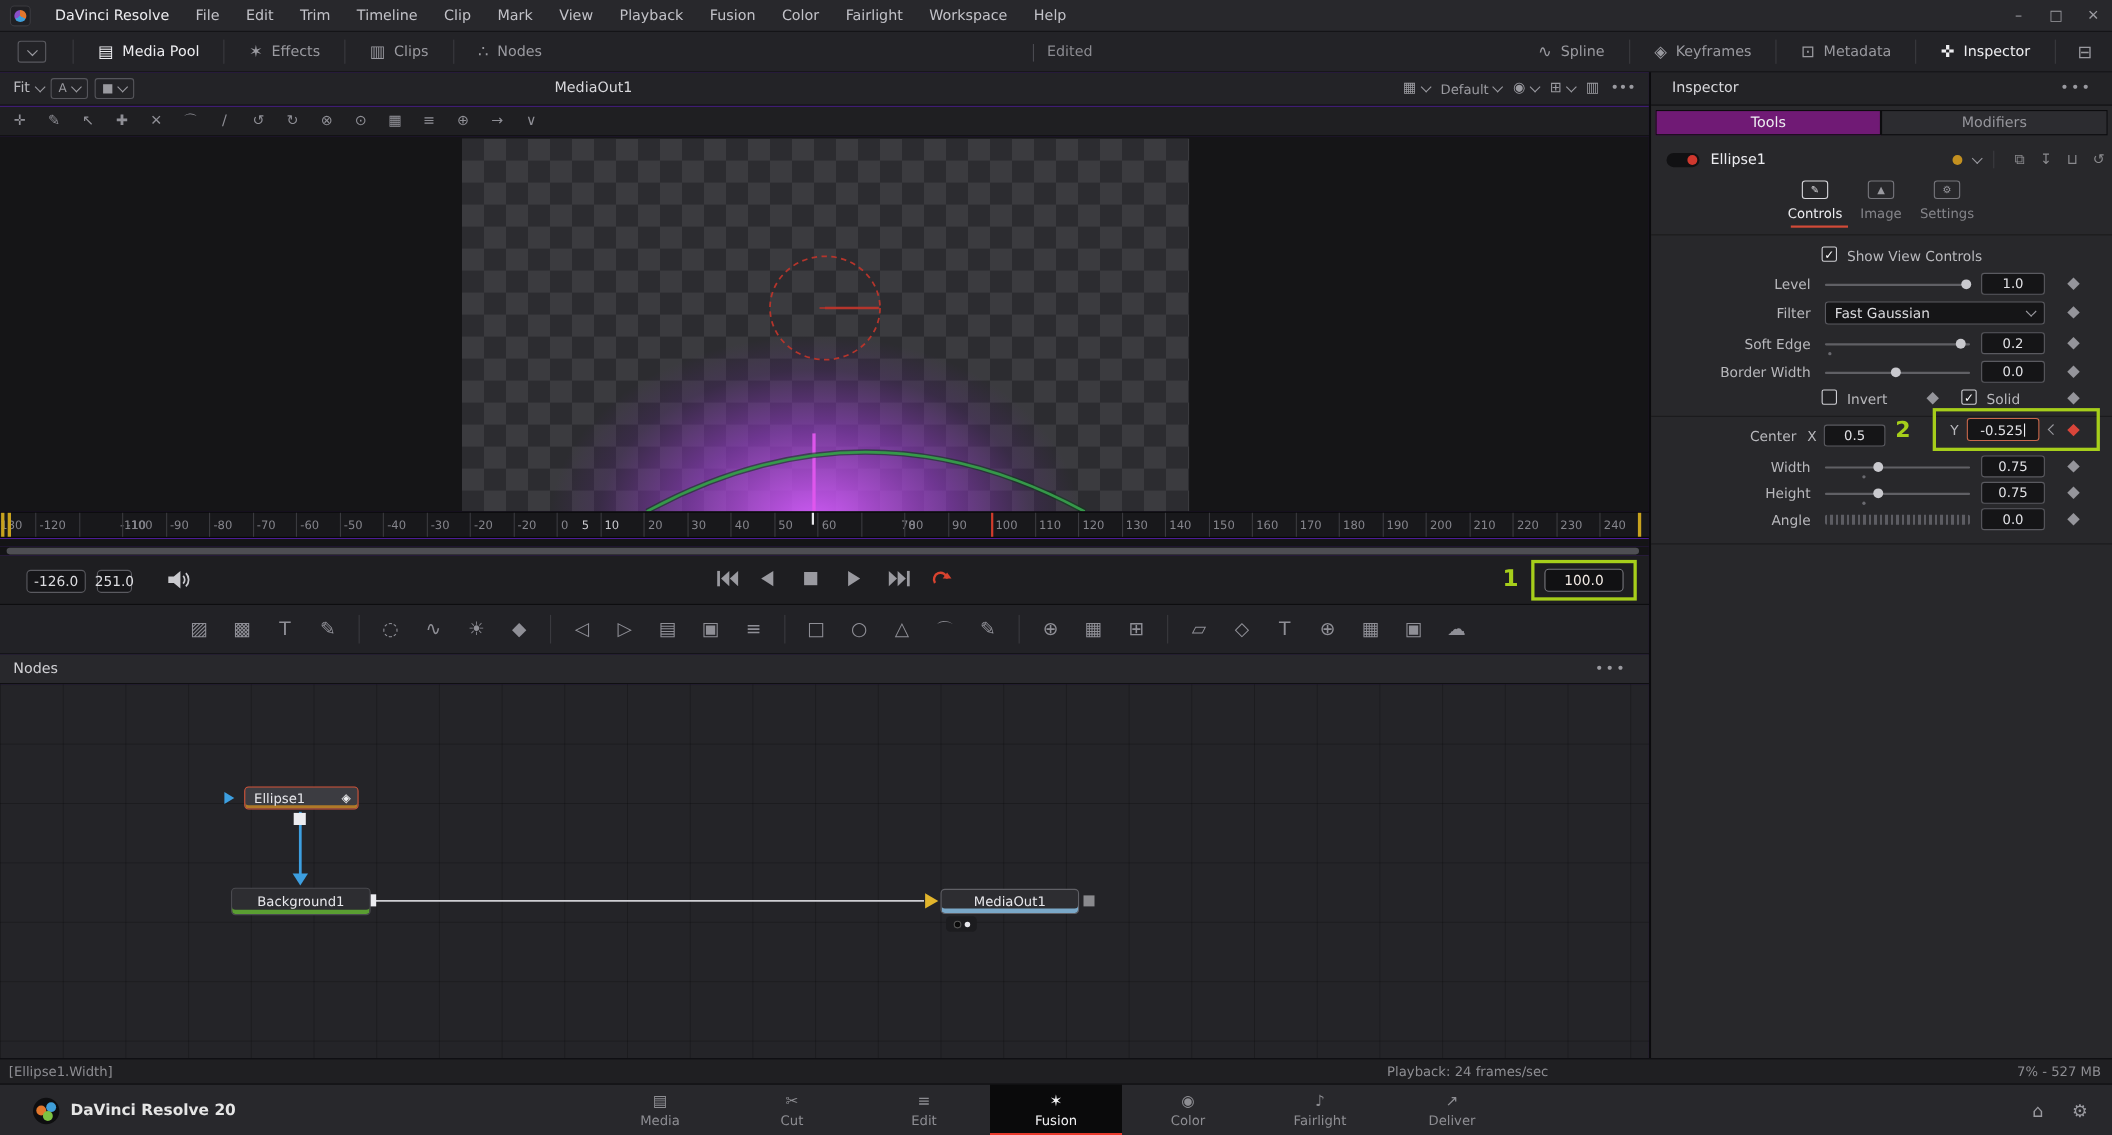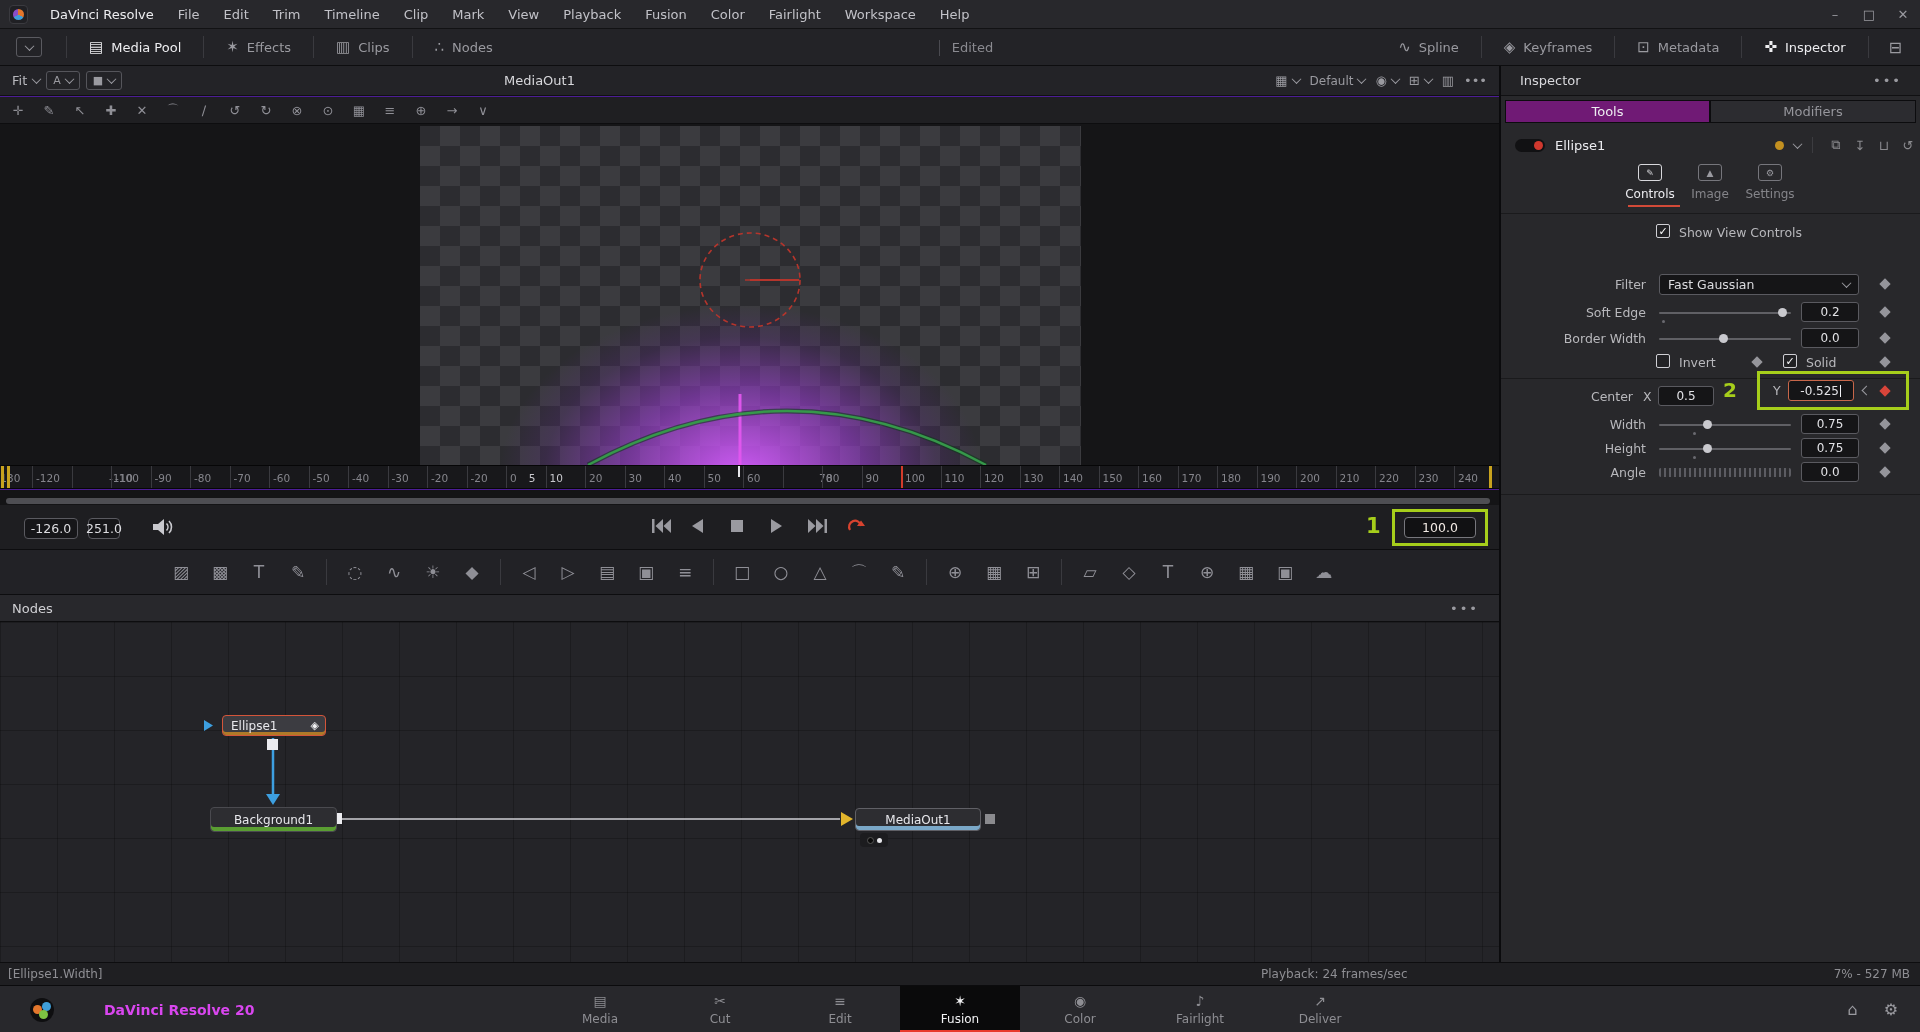--- a/index.html
+++ b/index.html
@@ -186,21 +186,21 @@
 
   
   #bottom-nav { position:absolute; left:0; top:985px; width:1920px; height:47px; background:#28282c;
                 border-top:1px solid #0b0b0d; }
   #brand { position:absolute; left:30px; top:0; height:47px; display:flex; align-items:center; gap:10px; }
   #brand-logo { width:24px; height:24px; border-radius:50%; background:#0e0e10; position:relative; }
   #brand-logo i { position:absolute; width:9px; height:9px; border-radius:50%; }
   #brand-logo .c1 { left:3px; top:7px; background:#e2762c; }
   #brand-logo .c2 { left:12px; top:4px; background:#3f9ed8; }
   #brand-logo .c3 { left:9px; top:12px; background:#7dc242; }
-  #brand-name { font-size:14px; font-weight:bold; color:#d946ef;margin-left:40px; }
+  #brand-name { font-size:14px; font-weight:bold; color:#e5e5e5; }
   #pages { position:absolute; left:540px; top:0; display:flex; height:47px; }
   .page { width:120px; height:47px; display:flex; flex-direction:column; align-items:center; justify-content:center;
           gap:3px; color:#8e8e93; font-size:12px; }
   .page .pg { font-size:14px; }
   .page.active { background:#0a0a0b; color:#f2f2f4; box-shadow:inset 0 -3px 0 #e8392c; }
   #nav-right { position:absolute; right:22px; top:0; height:47px; display:flex; align-items:center; gap:26px;
                color:#9a9aa0; font-size:16px; }
 </style>
 </head>
 <body>
@@ -608,20 +608,28 @@
       <div class="stlabel">Settings</div>
     </div>
     <div id="subtab-underline"></div>
     <div class="hdiv" style="top:147px;"></div>
 
     <div class="irow" style="top:156px;">
       <span class="cb" style="left:155px;">✓</span>
       <span class="cblabel" style="left:178px;">Show View Controls</span>
     </div>
 
+    <div class="irow" style="top:182px;">
+      <span class="ilabel">Level</span>
+      <span class="islider">
+          <span class="handle" style="left:124px;"></span>
+        </span>
+      <span class="ival">1.0</span>
+      <span class="ikey"></span>
+    </div>
 
     <div class="irow" style="top:208px;">
       <span class="ilabel">Filter</span>
       <span id="filter-dd">
         <span>Fast Gaussian</span>
         <span class="chev"></span>
       </span>
       <span class="ikey"></span>
     </div>
 

